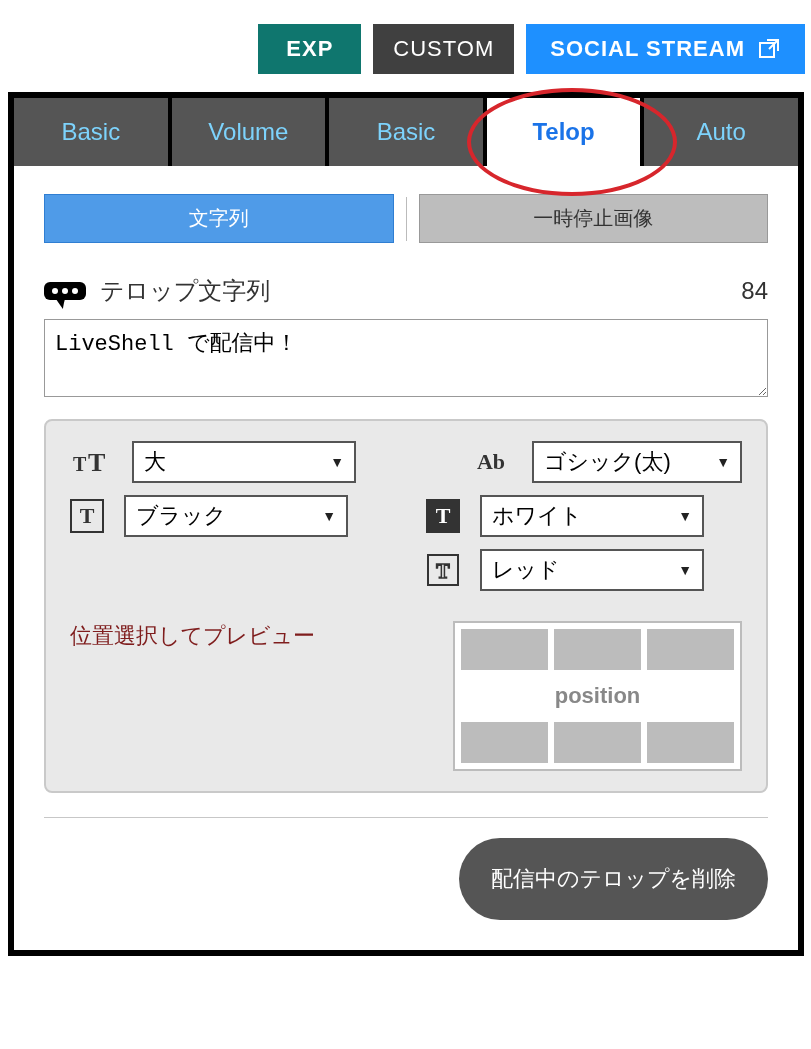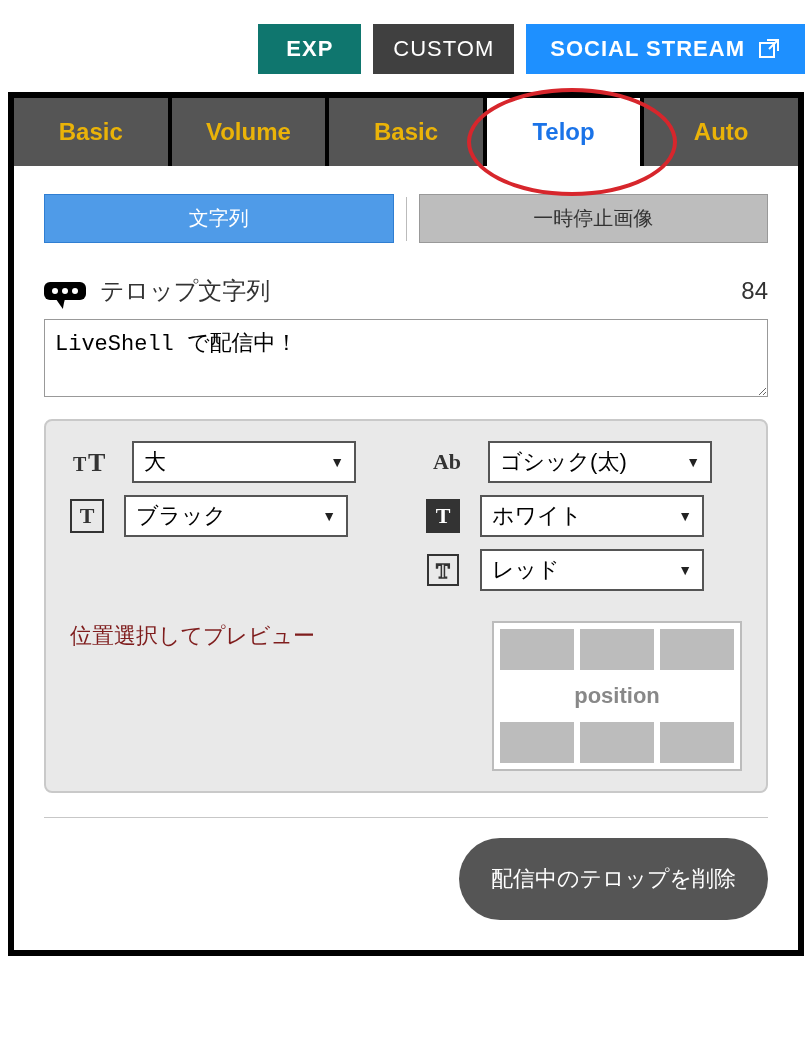--- a/index.html
+++ b/index.html
@@ -60,25 +60,25 @@
     margin-left: 8px;
   }
   .tabs {
     display: flex;
     gap: 4px;
     position: relative;
   }
   .tab {
     flex: 1;
     background: #555;
-    color: #eab308;
+    color: #7dd3fc;
     text-align: center;
     padding: 20px 6px;
     font-size: 24px;
-    font-weight: 700;
+    font-weight: 400;
     cursor: pointer;
   }
   .tab.active {
     background: #fff;
     color: #1a73e8;
     font-weight: bold;
   }
   .circle-annot {
     position: absolute;
     border: 4px solid #d7262c;
@@ -211,21 +211,21 @@
     margin-top: 30px;
   }
   .preview-label {
     font-size: 22px;
     color: #7f1d1d;
     text-align: right;
   }
   .position-box {
     margin-left: auto;
     border: 2px solid #bcbcbc;
-    width: 250px;
+    width: 289px;
     height: 150px;
     display: grid;
     grid-template-columns: repeat(3, 1fr);
     grid-template-rows: repeat(3, 1fr);
     gap: 6px;
     padding: 6px;
     position: relative;
     background: #fff;
   }
   .pos-cell {
@@ -321,21 +321,21 @@
                   <text x="0" y="22" font-size="20" font-weight="bold" fill="#333">T</text>
                   <text x="15" y="22" font-size="26" font-weight="bold" fill="#333">T</text>
                 </svg>
             </div>
             <div class="sel">
               <span>大</span>
               <span class="arrow">▼</span>
             </div>
           </div>
           <div class="half">
-            <div class="icon-cell" style="font-weight:bold;font-size:22px;color:#333;">Ab</div>
+            <div class="icon-cell" style="font-weight:bold;font-size:22px;color:#333;margin-left:44px;">Ab</div>
             <div class="sel">
               <span>ゴシック(太)</span>
               <span class="arrow">▼</span>
             </div>
           </div>
         </div>
       </div>
 
       <div class="settings-row">
         <div class="gap-flex">

